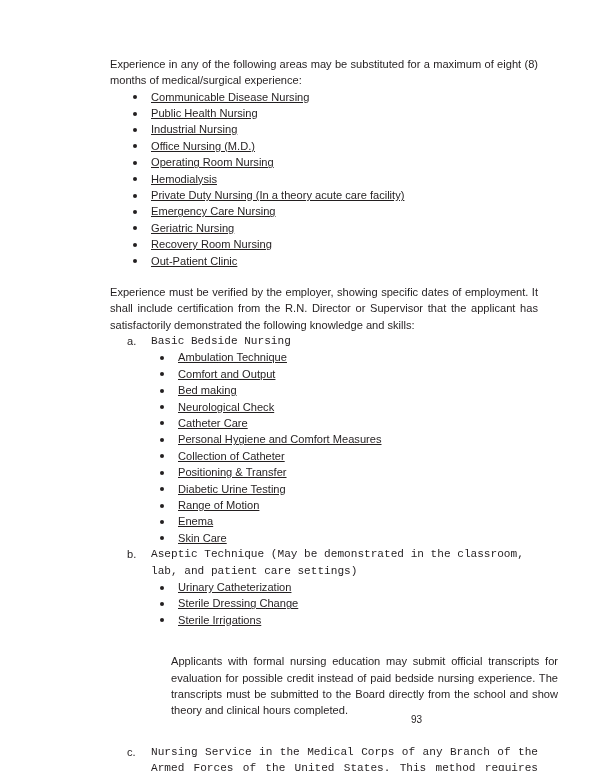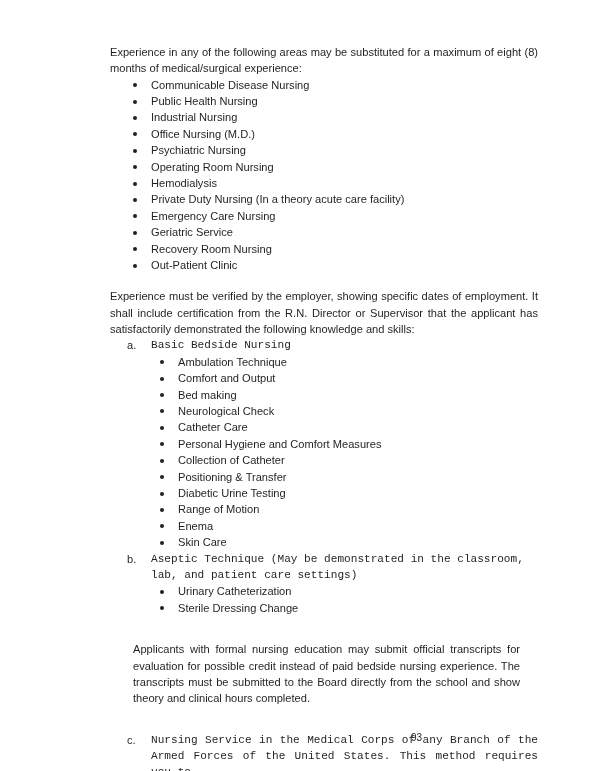--- a/index.html
+++ b/index.html
@@ -13,21 +13,21 @@
     font-family: "Liberation Sans", sans-serif;
     color: #231f20;
     overflow: hidden;
     position: relative;
   }
   .page {
     position: relative;
     width: 484px;
     height: 771px;
     box-sizing: border-box;
-    padding: 44px 62px 0 110px;
+    padding: 56px 62px 0 110px;
   }
   .content {
     width: 428px;
   }
 
   
   .para {
     font-size: 11.1px;
     line-height: 16.3px;
     text-align: justify;
@@ -43,20 +43,21 @@
   }
   .gap-small {
     height: 14px;
   }
 
   
   ul.bul {
     list-style: none;
     margin: 0;
     padding: 0;
+    text-decoration: underline;
   }
   ul.bul > li {
     position: relative;
     font-size: 11.1px;
     line-height: 16.4px;
     margin: 0;
   }
   ul.bul > li .dot {
     position: absolute;
     width: 4px;
@@ -99,57 +100,56 @@
   ol.alpha > li > .itemtext {
     display: block;
     font-family: Liberation Mono, monospace;
   }
   ol.alpha > li > .itemtext.just {
     text-align: justify;
   }
 
   
   .indent-para {
-    margin-left: 23px;
+    margin-left: 61px;
     width: 387px;
     font-size: 11.1px;
     line-height: 16.3px;
     text-align: justify;
   }
 
   
   .page-number {
     position: absolute;
     left: 0;
     right: 62px;
-    bottom: 28px;
+    bottom: 46px;
     text-align: right;
     font-size: 10px;
     color: #231f20;
   }
 </style>
 </head>
 <body>
 
 <div class="page">
   <div class="content">
 
     <p class="para para-top">Experience in any of the following areas may be substituted for a maximum of eight (8) months of medical/surgical experience:</p>
 
     <ul class="bul lvl1">
       <li><span class="dot"></span><span>Communicable Disease Nursing</span></li>
       <li><span class="dot"></span><span>Public Health Nursing</span></li>
       <li><span class="dot"></span><span>Industrial Nursing</span></li>
       <li><span class="dot"></span><span>Office Nursing (M.D.)</span></li>
-      <li><span class="dot"></span><span>Psychiatric Nursing</span></li>
       <li><span class="dot"></span><span>Operating Room Nursing</span></li>
       <li><span class="dot"></span><span>Hemodialysis</span></li>
       <li><span class="dot"></span><span>Private Duty Nursing (In a theory acute care facility)</span></li>
       <li><span class="dot"></span><span>Emergency Care Nursing</span></li>
-      <li><span class="dot"></span><span>Geriatric Service</span></li>
+      <li><span class="dot"></span><span>Geriatric Nursing</span></li>
       <li><span class="dot"></span><span>Recovery Room Nursing</span></li>
       <li><span class="dot"></span><span>Out-Patient Clinic</span></li>
     </ul>
 
     <div class="gap-after-list"></div>
 
     <p class="para">Experience must be verified by the employer, showing specific dates of employment. It shall include certification from the R.N. Director or Supervisor that the applicant has satisfactorily demonstrated the following knowledge and skills:</p>
 
     <ol class="alpha">
       <li>
@@ -176,20 +176,21 @@
     <ol class="alpha">
       <li>
         <span class="mark">b.</span>
         <span class="itemtext">Aseptic Technique (May be demonstrated in the classroom, lab, and patient care settings)</span>
       </li>
     </ol>
 
     <ul class="bul lvl2">
       <li><span class="dot"></span><span>Urinary Catheterization</span></li>
       <li><span class="dot"></span><span>Sterile Dressing Change</span></li>
+      <li><span class="dot"></span><span>Sterile Irrigations</span></li>
     </ul>
 
     <div class="gap-small"></div>
 
     <p class="indent-para">Applicants with formal nursing education may submit official transcripts for evaluation for possible credit instead of paid bedside nursing experience. The transcripts must be submitted to the Board directly from the school and show theory and clinical hours completed.</p>
 
     <div class="gap-small"></div>
 
     <ol class="alpha">
       <li>

